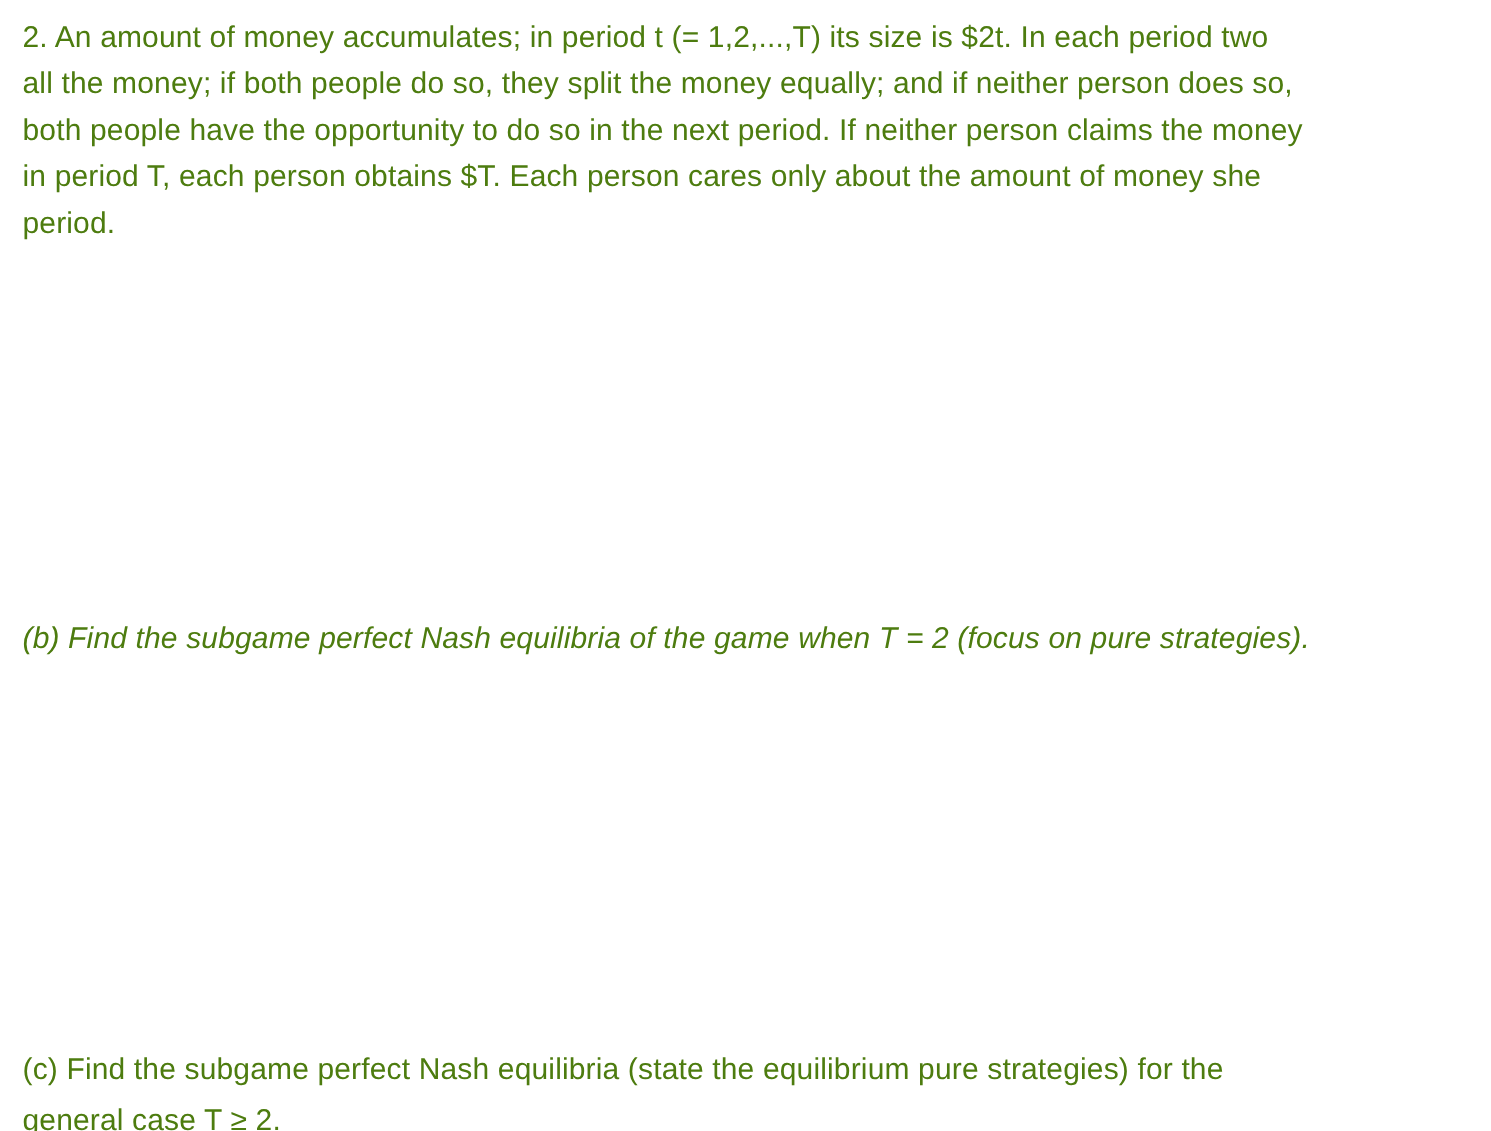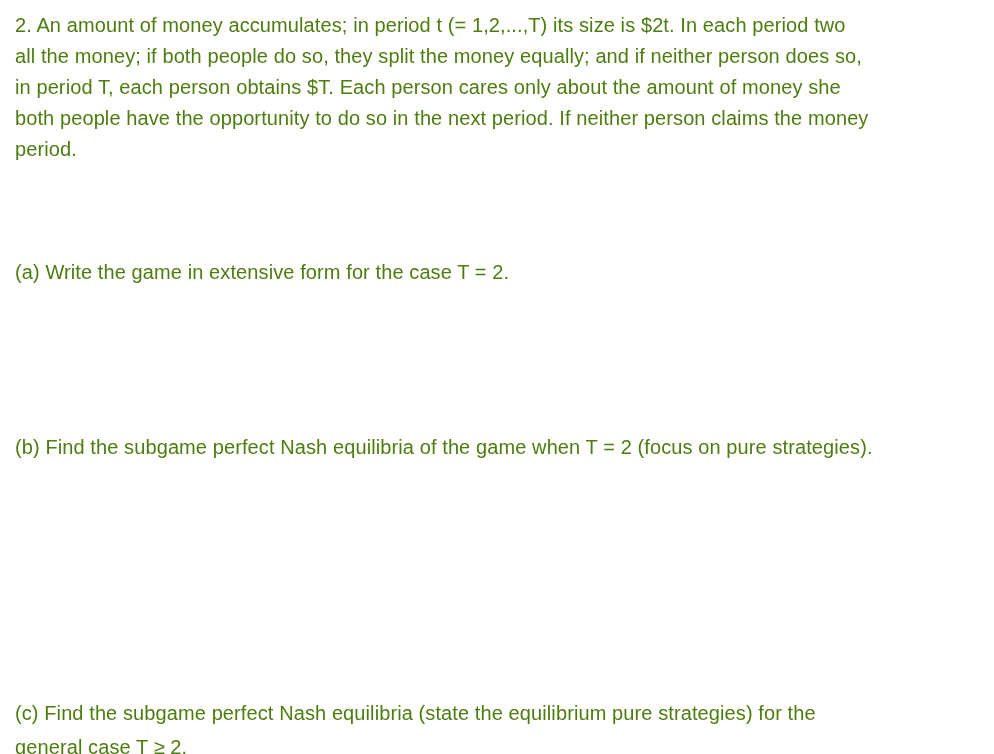--- a/index.html
+++ b/index.html
@@ -23,39 +23,36 @@
     right: 14px;
     font-size: 20px;
     line-height: 31px;
     letter-spacing: 0.1px;
   }
   .text-block .line {
     white-space: nowrap;
   }
   #intro   { top: 10px;  }
   #part-a  { top: 257px; }
-  #part-b  { top: 432px; }
+  #part-b  { top: 411px; font-style: italic; }
   #part-c  { top: 696px; line-height: 34px; }
 </style>
 </head>
 <body>
 
 <div class="page">
 
   <div class="text-block" id="intro">
     <div class="line">2. An amount of money accumulates; in period t (= 1,2,...,T) its size is $2t. In each period two</div>
     <div class="line">all the money; if both people do so, they split the money equally; and if neither person does so,</div>
+    <div class="line">both people have the opportunity to do so in the next period. If neither person claims the money</div>
     <div class="line">in period T, each person obtains $T. Each person cares only about the amount of money she</div>
-    <div class="line">both people have the opportunity to do so in the next period. If neither person claims the money</div>
     <div class="line">period.</div>
   </div>
 
-  <div class="text-block" id="part-a">
-    <div class="line">(a) Write the game in extensive form for the case T = 2.</div>
-  </div>
 
   <div class="text-block" id="part-b">
     <div class="line">(b) Find the subgame perfect Nash equilibria of the game when T = 2 (focus on pure strategies).</div>
   </div>
 
   <div class="text-block" id="part-c">
     <div class="line">(c) Find the subgame perfect Nash equilibria (state the equilibrium pure strategies) for the</div>
     <div class="line">general case T ≥ 2.</div>
   </div>
 

